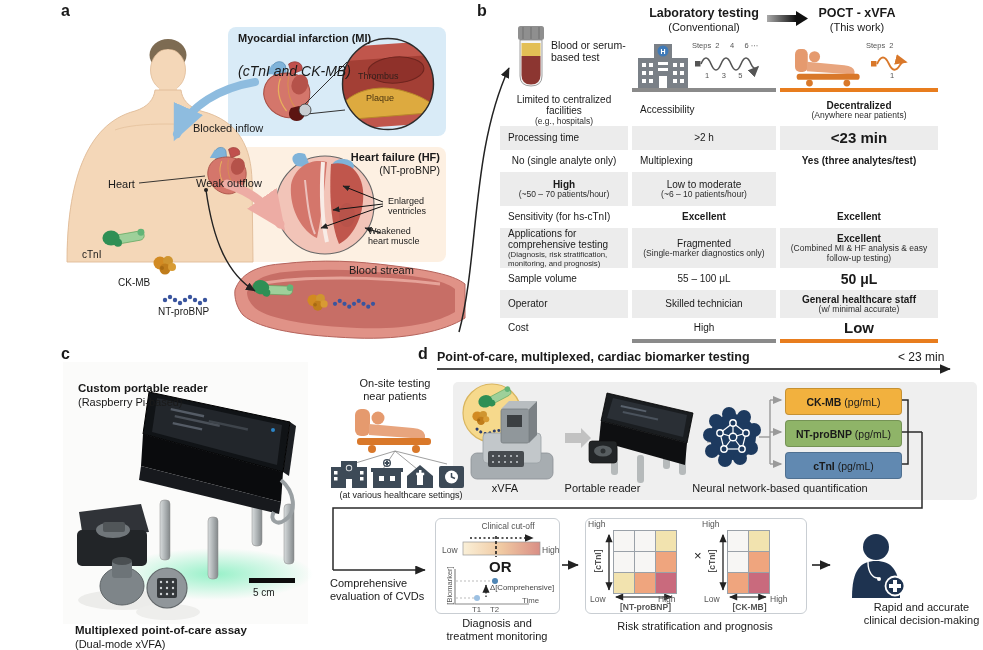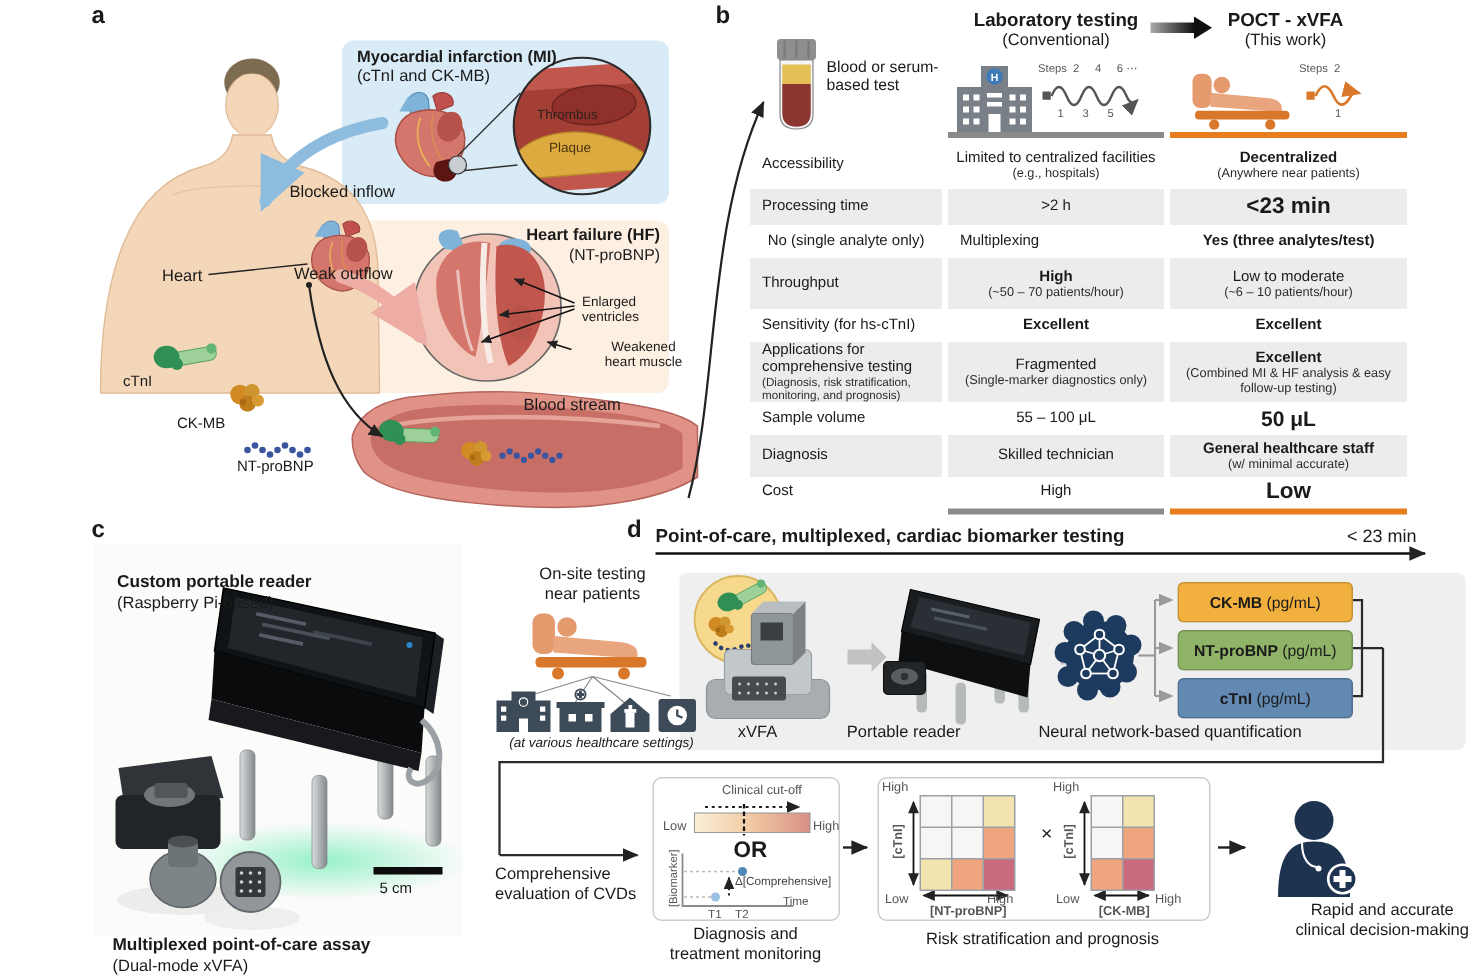--- a/index.html
+++ b/index.html
@@ -164,27 +164,27 @@
 
     <use href="#gly-ctni" transform="translate(48,230) scale(1.15)"></use>
     <use href="#gly-ckmb" transform="translate(98,256)"></use>
     <use href="#gly-ntbnp" transform="translate(110,296)"></use>
 
     <circle cx="151" cy="190" r="2" fill="#222"></circle>
     <path d="M151,190 C158,240 172,274 200,291" stroke="#222" stroke-width="1.4" fill="none" marker-end="url(#mBlack)"></path>
   </svg>
 
   <div class="abs t11 b" style="left:238px;top:32px;">Myocardial infarction (MI)</div>
-  <div class="abs" style="left:238px;top:45px;font-size:11px;">(cTnI and CK-MB)</div>
+  <div class="abs" style="left:238px;top:63px;font-size:14px;font-style:italic;">(cTnI and CK-MB)</div>
   <div class="abs t9" style="left:358px;top:71px;color:#33201c;">Thrombus</div>
   <div class="abs t9" style="left:366px;top:93px;color:#4a3410;">Plaque</div>
   <div class="abs t11 b r" style="left:306px;top:151px;width:134px;">Heart failure (HF)</div>
   <div class="abs r" style="left:306px;top:164px;width:134px;font-size:10.5px;">(NT-proBNP)</div>
   <div class="abs t9" style="left:388px;top:196px;width:58px;">Enlarged ventricles</div>
-  <div class="abs t9" style="left:400px;top:226px;width:58px;text-align:center;">Weakened heart muscle</div>
+  <div class="abs t9" style="left:368px;top:226px;width:58px;">Weakened heart muscle</div>
   <div class="abs t11" style="left:108px;top:178px;">Heart</div>
   <div class="abs t11" style="left:193px;top:122px;">Blocked inflow</div>
   <div class="abs t11" style="left:196px;top:177px;">Weak outflow</div>
   <div class="abs t11" style="left:349px;top:264px;">Blood stream</div>
   <div class="abs t10" style="left:82px;top:249px;">cTnI</div>
   <div class="abs t10" style="left:118px;top:277px;">CK-MB</div>
   <div class="abs t10" style="left:158px;top:306px;">NT-proBNP</div>
 
   <svg style="left:455px;top:0;" width="528" height="350" viewBox="0 0 528 350">
     <defs>
@@ -276,25 +276,25 @@
   <div class="abs pre gray" style="left:866px;top:41px;font-size:7.5px;">Steps  2</div>
   <div class="abs pre gray" style="left:890px;top:71px;font-size:7.5px;">1</div>
 
   <div class="abs hbar g" style="left:632px;top:88px;width:144px;"></div>
   <div class="abs hbar o" style="left:780px;top:88px;width:158px;"></div>
   <div class="abs hbar g" style="left:632px;top:339px;width:144px;"></div>
   <div class="abs hbar o" style="left:780px;top:339px;width:158px;"></div>
 
   <div id="btable">
     <div class="brow">
-      <div class="cell lbl h32">Accessibility</div>
       <div class="cell val h32">
           <span>Limited to centralized facilities</span>
           <span class="sub">(e.g., hospitals)</span>
         </div>
+      <div class="cell lbl h32">Accessibility</div>
       <div class="cell val h32">
           <span class="b">Decentralized</span>
           <span class="sub">(Anywhere near patients)</span>
         </div>
     </div>
     <div class="brow">
       <div class="cell lbl h24 sh">Processing time</div>
       <div class="cell val h24 sh">
           <span>&gt;2 h</span>
         </div>
@@ -305,21 +305,20 @@
     <div class="brow">
       <div class="cell val h22">
           <span>No (single analyte only)</span>
         </div>
       <div class="cell lbl h22">Multiplexing</div>
       <div class="cell val h22">
           <span class="b">Yes (three analytes/test)</span>
         </div>
     </div>
     <div class="brow">
-      <div class="cell lbl h34 sh">Throughput</div>
       <div class="cell val h34 sh">
           <span class="b">High</span>
           <span class="sub">(~50 – 70 patients/hour)</span>
         </div>
       <div class="cell val h34 sh">
           <span>Low to moderate</span>
           <span class="sub">(~6 – 10 patients/hour)</span>
         </div>
     </div>
     <div class="brow">
@@ -348,21 +347,21 @@
     <div class="brow">
       <div class="cell lbl h22">Sample volume</div>
       <div class="cell val h22">
           <span>55 – 100 μL</span>
         </div>
       <div class="cell val h22">
           <span class="big" style="font-size:14px;">50 μL</span>
         </div>
     </div>
     <div class="brow">
-      <div class="cell lbl h28 sh">Diagnosis</div>
+      <div class="cell lbl h28 sh">Operator</div>
       <div class="cell val h28 sh">
           <span>Skilled technician</span>
         </div>
       <div class="cell val h28 sh">
           <span class="b">General healthcare staff</span>
           <span class="sub">(w/ minimal accurate)</span>
         </div>
     </div>
     <div class="brow">
       <div class="cell lbl h20">Cost</div>
@@ -639,21 +638,21 @@
       <rect x="564" y="239" width="12" height="4" fill="#fff"></rect>
     </g>
   </svg>
 
   <div class="abs b" style="left:437px;top:350px;font-size:12.5px;">Point-of-care, multiplexed, cardiac biomarker testing</div>
   <div class="abs" style="left:898px;top:350px;font-size:12px;">&lt; 23 min</div>
   <div class="abs c t11" style="left:332px;top:377px;width:126px;">
     <span style="display:block;">On-site testing</span>
     <span style="display:block;">near patients</span>
   </div>
-  <div class="abs c t9" style="left:322px;top:490px;width:158px;font-style:italic;">(at various healthcare settings)</div>
+  <div class="abs c t9" style="left:322px;top:490px;width:158px;">(at various healthcare settings)</div>
   <div class="abs c t11" style="left:480px;top:482px;width:50px;">xVFA</div>
   <div class="abs c t11" style="left:555px;top:482px;width:95px;">Portable reader</div>
   <div class="abs c t11" style="left:665px;top:482px;width:230px;">Neural network-based quantification</div>
 
   <div class="obox" style="left: 785px; top: 388px; background-color: rgb(242, 177, 62);">
     <span class="b">CK-MB</span>
       <span class="pre"> (pg/mL)</span>
   </div>
   <div class="obox" style="left: 785px; top: 420px; background-color: rgb(143, 180, 104);">
     <span class="b">NT-proBNP</span>

